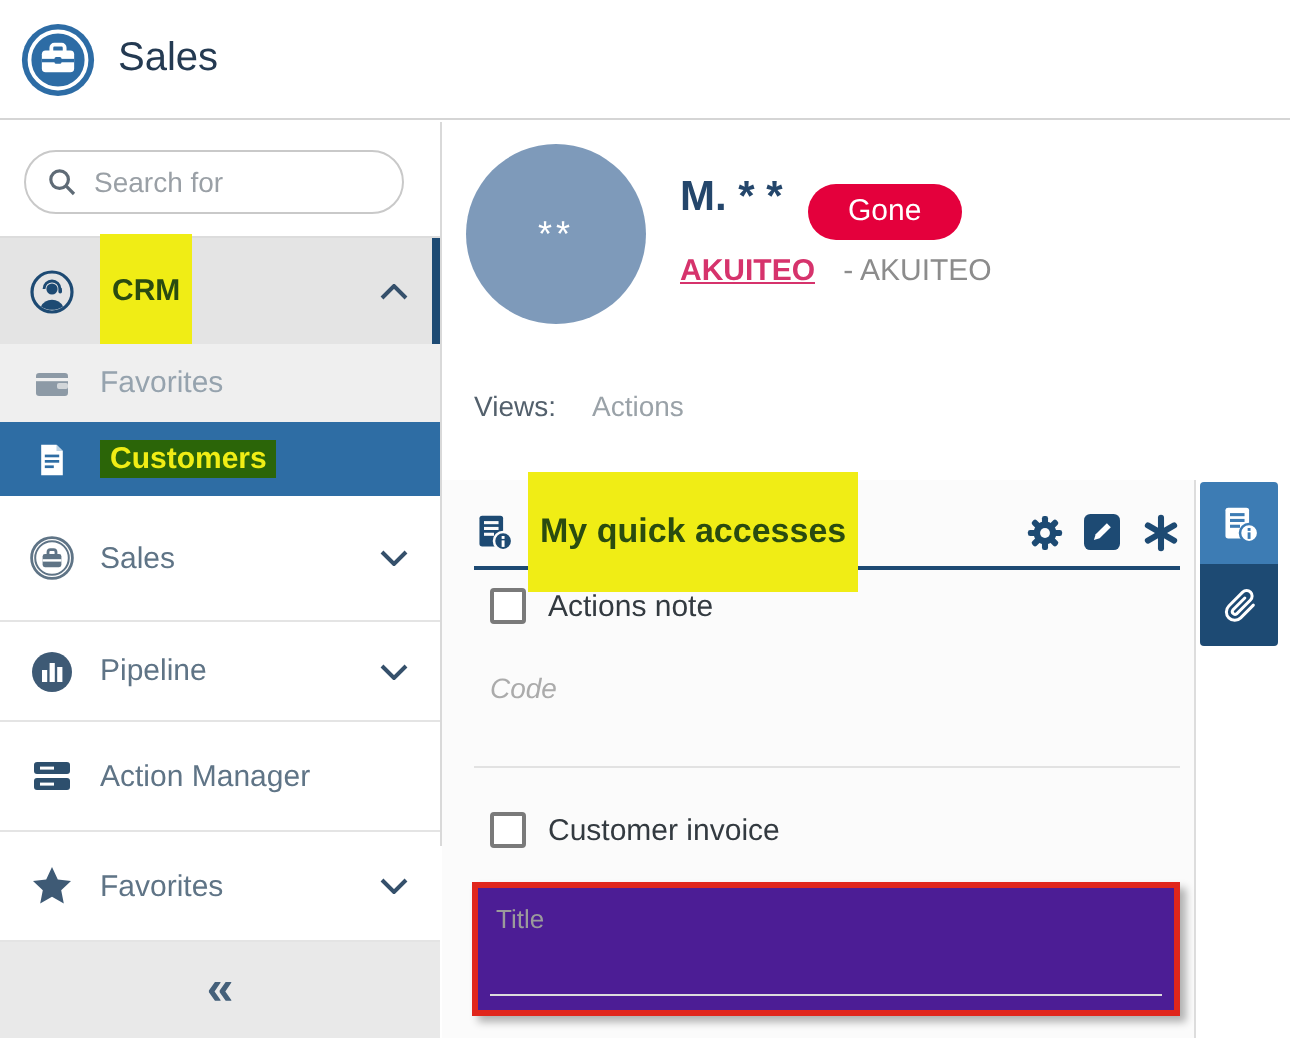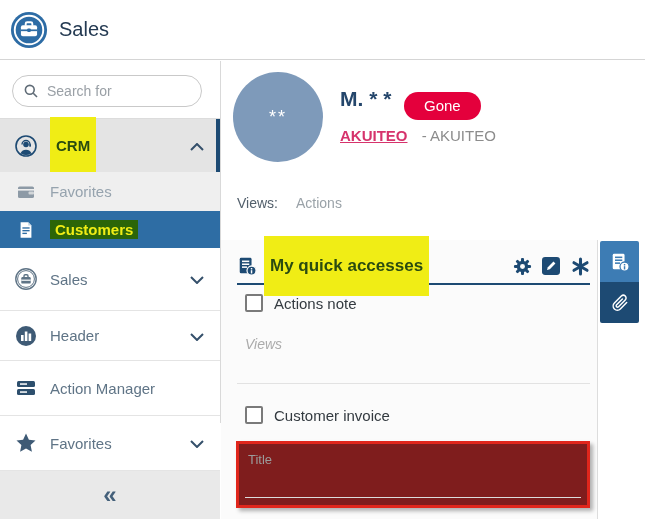--- a/index.html
+++ b/index.html
@@ -84,21 +84,21 @@
     background:#fff; cursor:pointer; flex:0 0 auto; }
   .check-label { margin-left:11px; font-size:15px; color:#333a40; }
   .row-delivery { top:54px; }
   .row-invoice { top:166px; }
   .field-label-code { position:absolute; left:24px; top:96px; font-size:14px;
     font-style:italic; color:#ababab; }
   .hr-divider { position:absolute; left:16px; top:143px; width:353px; height:1px;
     background:#e2e2e2; }
 
   .title-field { position:absolute; left:15px; top:201px; width:354px; height:67px;
-    background:#7f1d1d; border:3px solid #e0261c; box-shadow:3px 3px 4px rgba(0,0,0,.3);
+    background:#4c1d95; border:3px solid #e0261c; box-shadow:3px 3px 4px rgba(0,0,0,.3);
     cursor:text; }
   .title-field .field-label { position:absolute; left:9px; top:8px; font-size:13px;
     color:#9b9b9b; }
   .title-field .underline { position:absolute; left:6px; right:6px; bottom:7px;
     height:1px; background:#dcdcdc; }
 
   
   .side-tabs { position:absolute; left:379px; top:180px; width:39px; }
   .side-tab { width:39px; height:41px; display:flex; align-items:center;
     justify-content:center; cursor:pointer; }
@@ -194,21 +194,21 @@
 
     <div class="nav-row row-reports">
       <span class="nico">
         <svg width="24" height="24" viewBox="0 0 24 24">
           <circle cx="12" cy="12" r="10" fill="#3e5a75"></circle>
           <rect x="7" y="11" width="2.6" height="6" fill="#fff"></rect>
           <rect x="10.8" y="7.5" width="2.6" height="9.5" fill="#fff"></rect>
           <rect x="14.6" y="9.5" width="2.6" height="7.5" fill="#fff"></rect>
         </svg>
       </span>
-      <span class="nav-label">Header</span>
+      <span class="nav-label">Pipeline</span>
       <span class="chev">
         <svg width="14" height="8" viewBox="0 0 14 8" fill="none" stroke="#35506b" stroke-width="2">
             <polyline points="1,1 7,7 13,1"></polyline>
           </svg>
       </span>
     </div>
 
     <div class="nav-row row-action">
       <span class="nico">
         <svg width="22" height="22" viewBox="0 0 22 22">
@@ -296,21 +296,21 @@
             <line x1="3.1" y1="14" x2="16.9" y2="6"></line>
           </svg>
         </span>
       </div>
 
       <div class="check-row row-delivery">
         <span class="checkbox"></span>
         <span class="check-label">Actions note</span>
       </div>
 
-      <div class="field-label-code">Views</div>
+      <div class="field-label-code">Code</div>
 
       <div class="hr-divider"></div>
 
       <div class="check-row row-invoice">
         <span class="checkbox"></span>
         <span class="check-label">Customer invoice</span>
       </div>
 
       <div class="title-field">
         <span class="field-label">Title</span>

